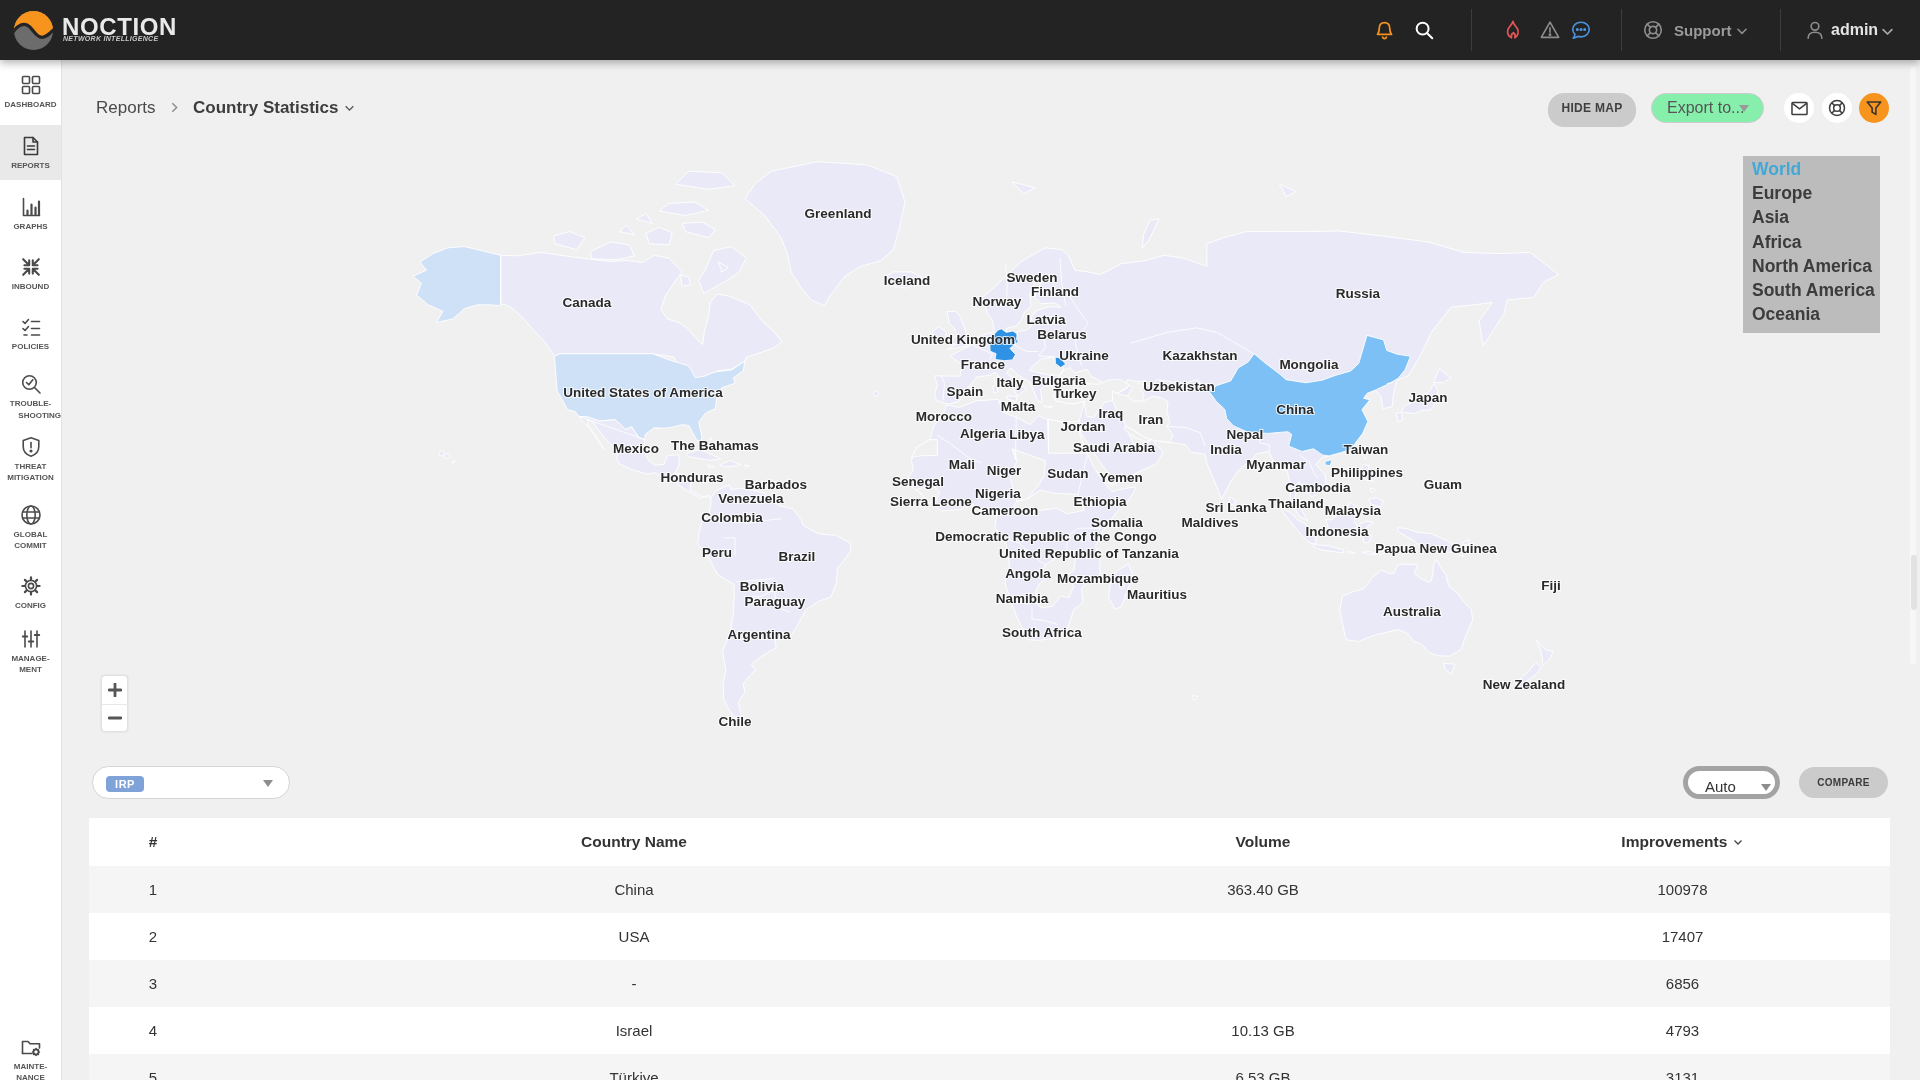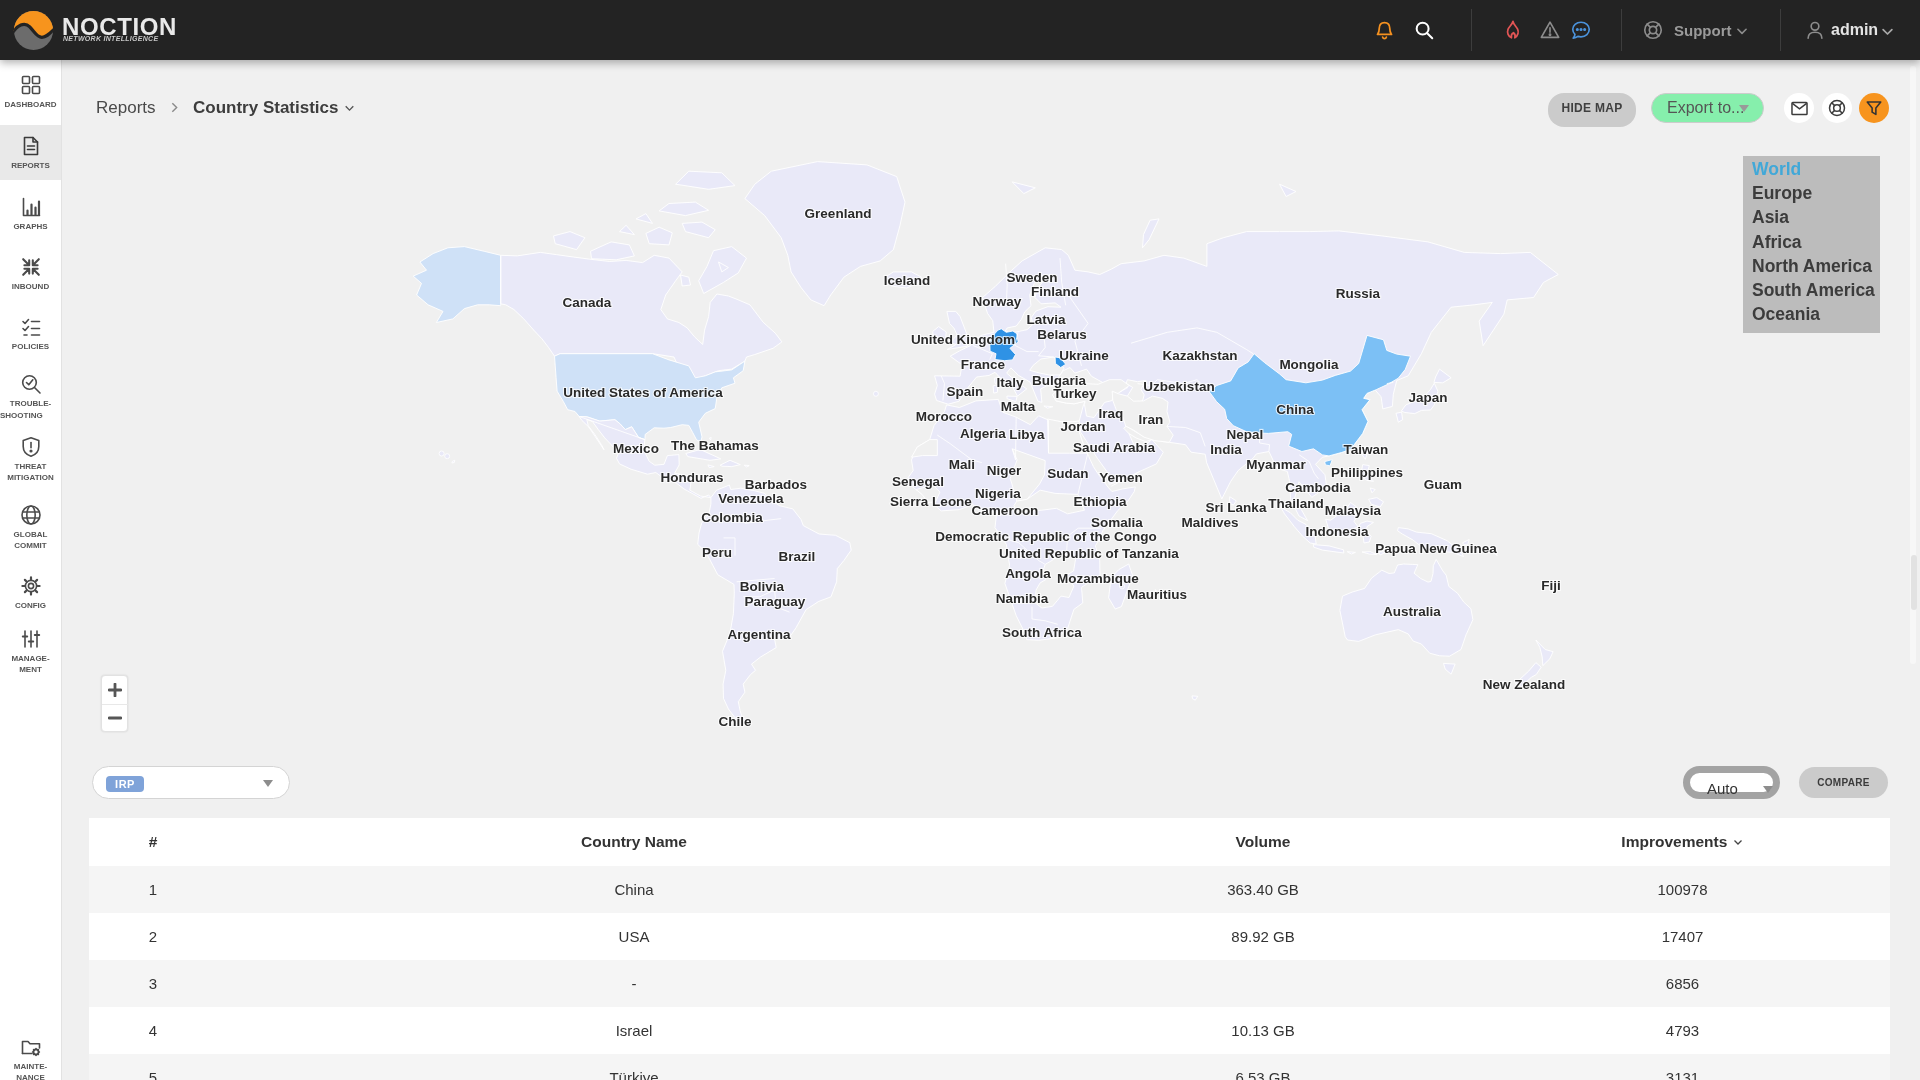--- a/index.html
+++ b/index.html
@@ -15,21 +15,21 @@
 #mapwrap{position:absolute;left:62px;top:60px;width:1858px;height:710px}
 .pill{position:absolute;border-radius:16px;font-weight:bold}
 #hidemap{left:1548px;top:93px;width:88px;height:34px;background:#cbcbcb;color:#404040;font-size:12px;font-weight:bold;text-align:center;line-height:30px;letter-spacing:.3px;z-index:6}
 #exportto{left:1651px;top:93px;width:113px;height:30px;background:#86efac;border:1px solid #ccc;color:#555;font-size:16px;font-weight:normal;line-height:28px;padding-left:15px;z-index:6}
 .cbtn{position:absolute;top:93px;width:30px;height:30px;border-radius:50%;background:#fff;z-index:6;display:flex;align-items:center;justify-content:center}
 #regbox{position:absolute;left:1743px;top:156px;width:137px;height:177px;background:#bcbcbc;border-radius:0;padding:1px 0 0 9px;z-index:5}
 #regbox div{font-size:17.5px;font-weight:bold;color:#3c3c3c;line-height:24.2px}
 #regbox div.sel{color:#41a8d8}
 #irp{position:absolute;left:92px;top:766px;width:198px;height:33px;background:#fff;border:1px solid #d4d4d4;border-radius:17px;z-index:6}
 #irpb{position:absolute;left:13px;top:9px;width:38px;height:16px;background:#7fa3d9;border-radius:4px;color:#fff;font-size:11px;font-weight:bold;text-align:center;line-height:16px;letter-spacing:.5px}
-#auto{position:absolute;left:1683px;top:766px;width:97px;height:33px;background:#fff;border:7px solid #a3a3a3;border-radius:17px;z-index:6;font-size:15px;color:#333;line-height:31px;padding-left:17px}
+#auto{position:absolute;left:1683px;top:766px;width:97px;height:33px;background:#fff;border:5px solid #a3a3a3;border-radius:17px;z-index:6;font-size:15px;color:#333;line-height:31px;padding-left:17px}
 #cmp{position:absolute;left:1799px;top:767px;width:89px;height:31px;background:#cbcbcb;border-radius:16px;z-index:6;color:#3b3b3b;font-size:10px;font-weight:bold;text-align:center;line-height:31px;letter-spacing:.3px}
 .tri{display:inline-block;width:0;height:0;border-left:5.5px solid transparent;border-right:5.5px solid transparent;border-top:7px solid #8d8d8d;position:absolute}
 #tbl{position:absolute;left:89px;top:818px;width:1801px;background:#fff;z-index:4}
 .trow{position:relative;height:47px;font-size:15px;color:#333}
 .thead{height:48px;font-weight:bold;font-size:15.5px}
 .trow.odd{background:#f5f5f5}
 .c1{position:absolute;left:0;width:128px;text-align:center;top:0;line-height:47px}
 .c2{position:absolute;left:128px;width:834px;text-align:center;top:0;line-height:47px}
 .c3{position:absolute;left:962px;width:424px;text-align:center;top:0;line-height:47px}
 .c4{position:absolute;left:1386px;width:415px;text-align:center;top:0;line-height:47px}
@@ -323,21 +323,21 @@
       <path d="M5 20 H8"></path>
       <path d="M12.5 20 H20.5"></path>
     </svg>
 <div class="sbl" style="position:absolute;top:281px;left:0;width:61px;text-align:center">POLICIES</div>
 <svg style="position:absolute;left:19px;top:312px" width="24" height="24" viewBox="0 0 24 24" fill="none" stroke="#4b4b4b" stroke-width="1.6" stroke-linecap="round" stroke-linejoin="round">
       <circle cx="10.5" cy="10.5" r="6.8"></circle>
       <path d="M15.5 15.5 L21 21"></path>
       <path d="M7.5 10.5 L9.8 12.8 L13.8 7.8"></path>
     </svg>
 <div class="sbl" style="position:absolute;top:338px;left:0;width:61px;text-align:center">TROUBLE-</div>
-<div class="sbl" style="position:absolute;top:350px;left:0;width:61px;text-align:left">SHOOTING</div>
+<div class="sbl" style="position:absolute;top:350px;left:0;width:61px;text-align:right">SHOOTING</div>
 <svg style="position:absolute;left:19px;top:375px" width="24" height="24" viewBox="0 0 24 24" fill="none" stroke="#4b4b4b" stroke-width="1.6" stroke-linecap="round" stroke-linejoin="round">
       <path d="M12 2.8 L19.8 5.6 V11.5 C19.8 16.8 16.4 19.8 12 21.3 C7.6 19.8 4.2 16.8 4.2 11.5 V5.6 Z"></path>
       <path d="M12 7.5 V12.8"></path>
       <circle cx="12" cy="16" r="0.8" fill="#4b4b4b"></circle>
     </svg>
 <div class="sbl" style="position:absolute;top:401px;left:0;width:61px;text-align:center">THREAT</div>
 <div class="sbl" style="position:absolute;top:412px;left:0;width:61px;text-align:center">MITIGATION</div>
 <svg style="position:absolute;left:19px;top:443px" width="24" height="24" viewBox="0 0 24 24" fill="none" stroke="#4b4b4b" stroke-width="1.6" stroke-linecap="round" stroke-linejoin="round">
       <circle cx="12" cy="12" r="9"></circle>
       <ellipse cx="12" cy="12" rx="4.2" ry="9"></ellipse>
@@ -433,21 +433,20 @@
     </div>
 <div class="trow odd">
       <div class="c1">1</div>
       <div class="c2">China</div>
       <div class="c3">363.40 GB</div>
       <div class="c4">100978</div>
     </div>
 <div class="trow">
       <div class="c1">2</div>
       <div class="c2">USA</div>
-      <div class="c3">89.92 GB</div>
       <div class="c4">17407</div>
     </div>
 <div class="trow odd">
       <div class="c1">3</div>
       <div class="c2">-</div>
       <div class="c4">6856</div>
     </div>
 <div class="trow">
       <div class="c1">4</div>
       <div class="c2">Israel</div>

